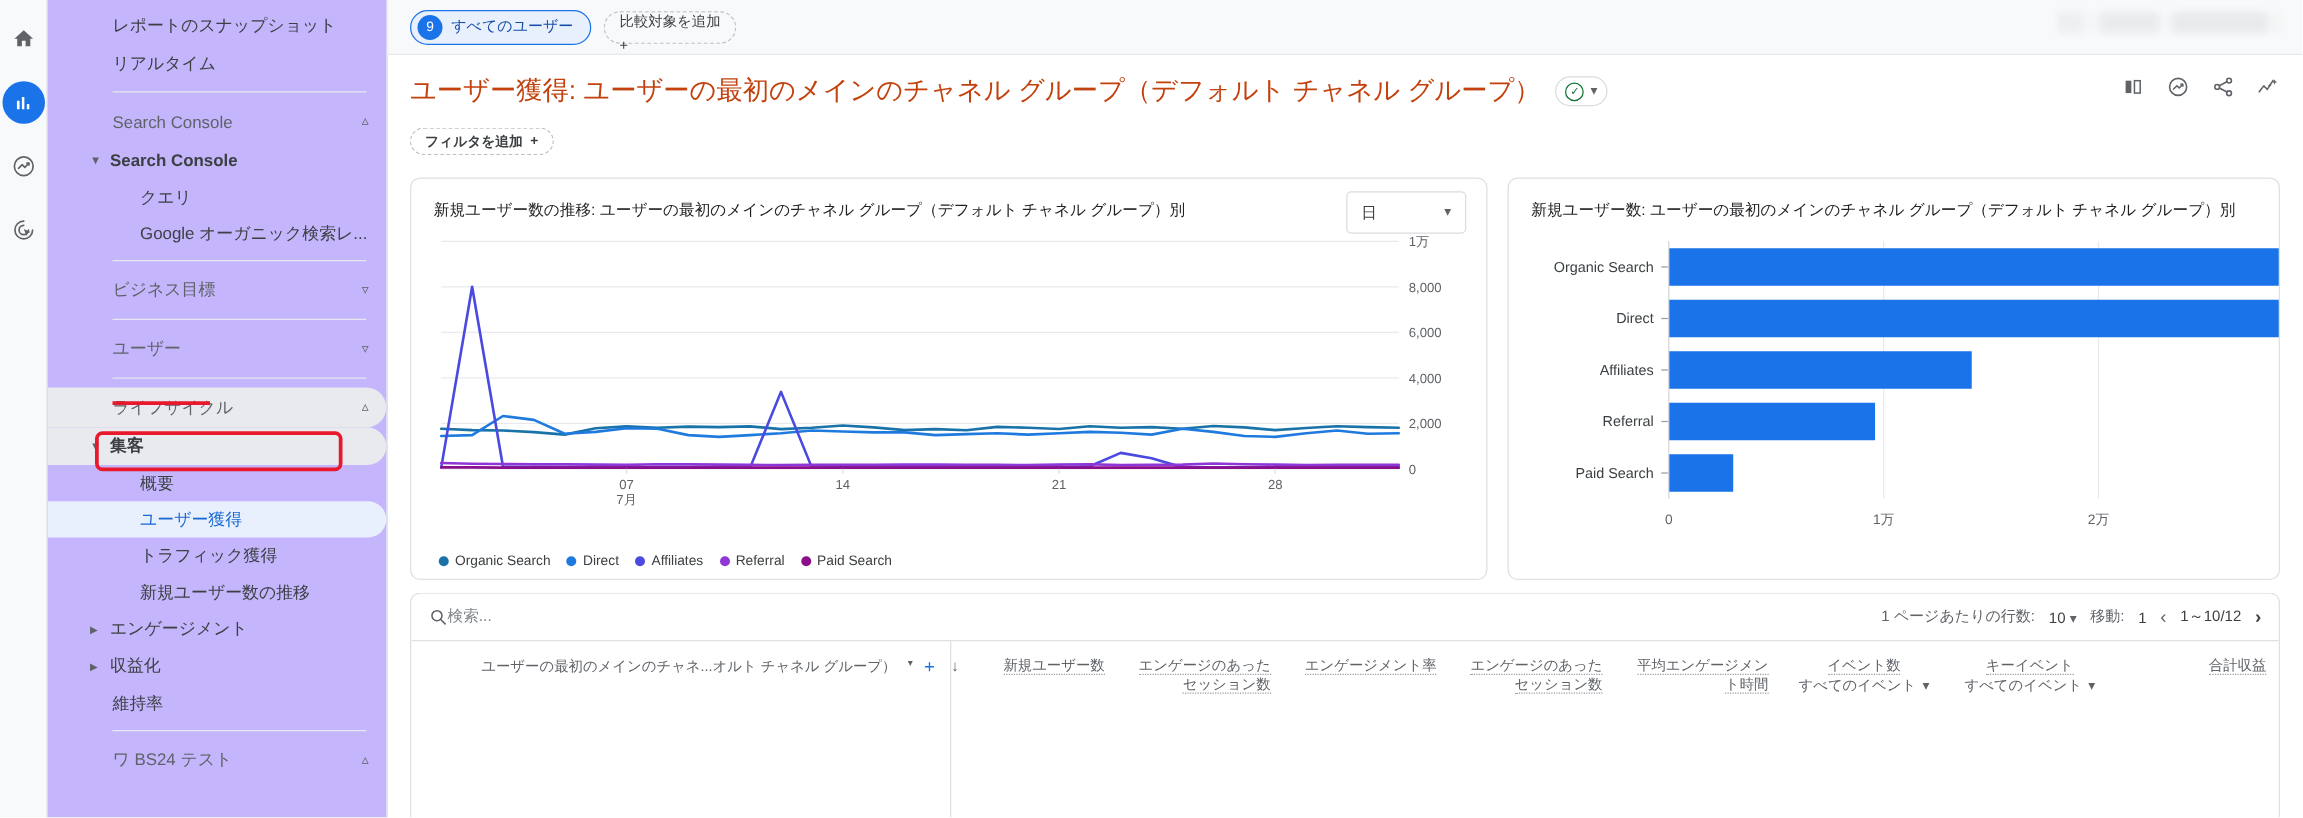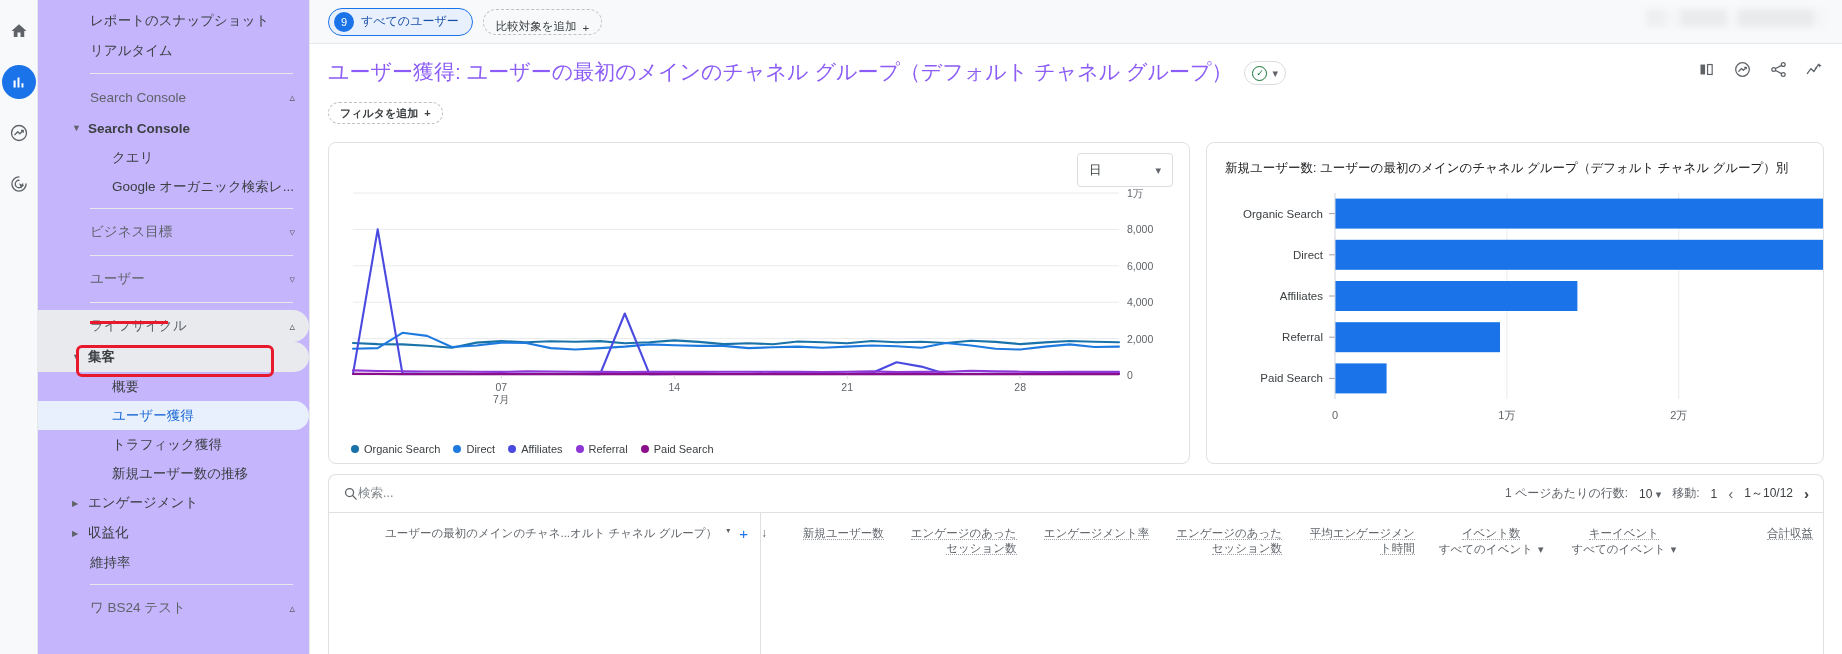--- a/index.html
+++ b/index.html
@@ -127,43 +127,44 @@
     color: #174ea6; font-size: 12px;
   }
   .chip-badge {
     width: 20px; height: 20px; border-radius: 50%;
     background: #1a73e8; color: #fff;
     display: flex; align-items: center; justify-content: center;
     font-size: 11px;
   }
   .chip-dash {
     height: 26px; margin-left: 10px;
-    display: inline-flex; align-items: flex-end; gap: 6px;
+    display: inline-flex; align-items: flex-start; gap: 6px;
     border: 1px dashed #bdc1c6;
     border-radius: 13px;
     padding: 0 12px;
     color: #3c4043; font-size: 11.5px;
     background: transparent;
+    flex-direction: column;
   }
   .redact {
     position: absolute; right: 16px; top: 9px;
     width: 180px; height: 18px;
     background: linear-gradient(90deg, #eceef0 0 10%, #f5f6f7 12% 18%, #e8eaec 20% 44%, #f6f7f8 46% 50%, #e7e9eb 52% 92%, #f4f5f6 94% 100%);
     filter: blur(3px);
     opacity: .9;
   }
 
   .titlerow {
     flex: 0 0 58px;
     display: flex; align-items: flex-start;
     padding: 14px 16px 0 18px;
     position: relative;
   }
   .page-title {
-    font-size: 21px; color: #8b5cf6; font-weight: normal;
+    font-size: 21px; color: #c2410c; font-weight: normal;
     white-space: nowrap;
   }
   .tick-chip {
     margin-left: 12px; margin-top: 3px;
     height: 24px;
     display: inline-flex; align-items: center; gap: 5px;
     border: 1px solid #dadce0; border-radius: 12px;
     padding: 0 7px;
   }
   .tick-circle {
@@ -442,20 +443,21 @@
     <div class="filter-row">
       <div class="chip-filter">
         <span>フィルタを追加</span>
         <span>+</span>
       </div>
     </div>
 
     <div class="cards">
 
       <div class="card left">
+        <div class="card-title">新規ユーザー数の推移: ユーザーの最初のメインのチャネル グループ（デフォルト チャネル グループ）別</div>
         <div class="gran-select">
           <span>日</span>
           <span class="chev">▾</span>
         </div>
         <div class="linewrap">
           <svg id="line-svg" width="860" height="250" viewBox="0 0 860 250">
               <line x1="24" y1="8" x2="790" y2="8" stroke="#e8eaed" stroke-width="1"></line>
               <text x="798" y="12" font-size="10.5" fill="#5f6368" font-family="&quot;Liberation Sans&quot;,sans-serif">1万</text>
               <line x1="24" y1="44.400000000000006" x2="790" y2="44.400000000000006" stroke="#e8eaed" stroke-width="1"></line>
               <text x="798" y="48.400000000000006" font-size="10.5" fill="#5f6368" font-family="&quot;Liberation Sans&quot;,sans-serif">8,000</text>

